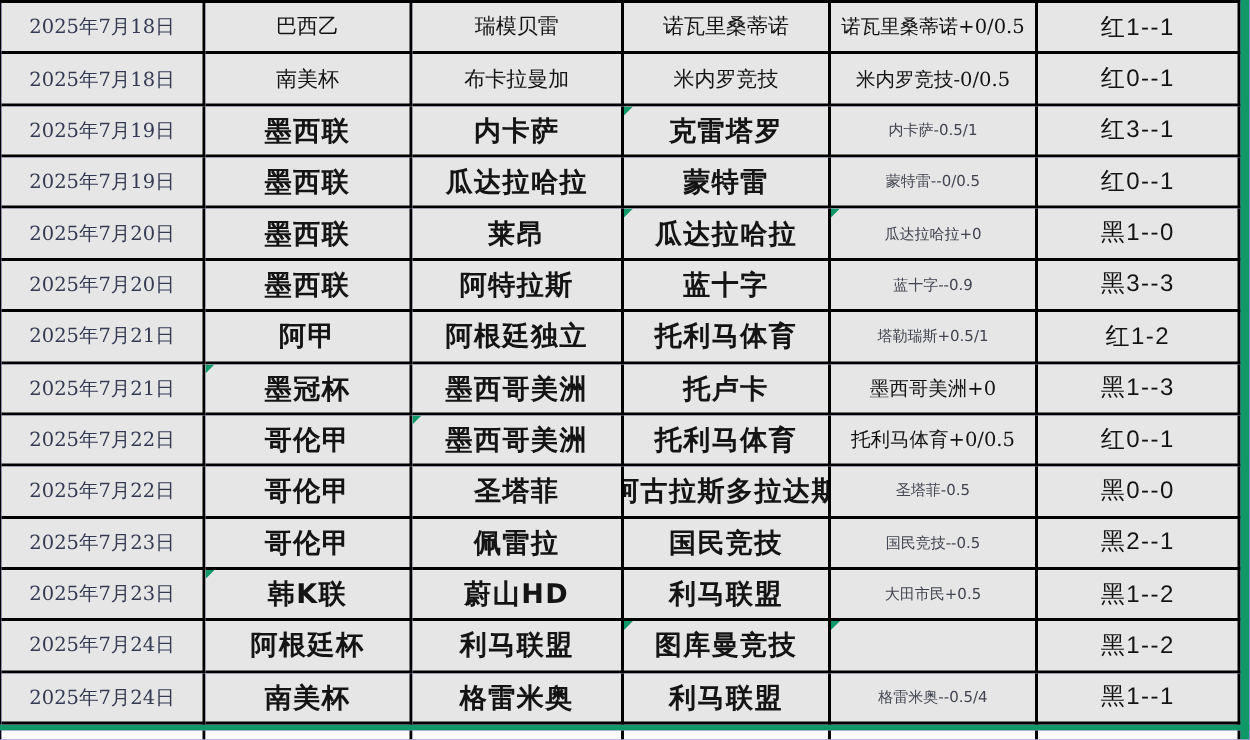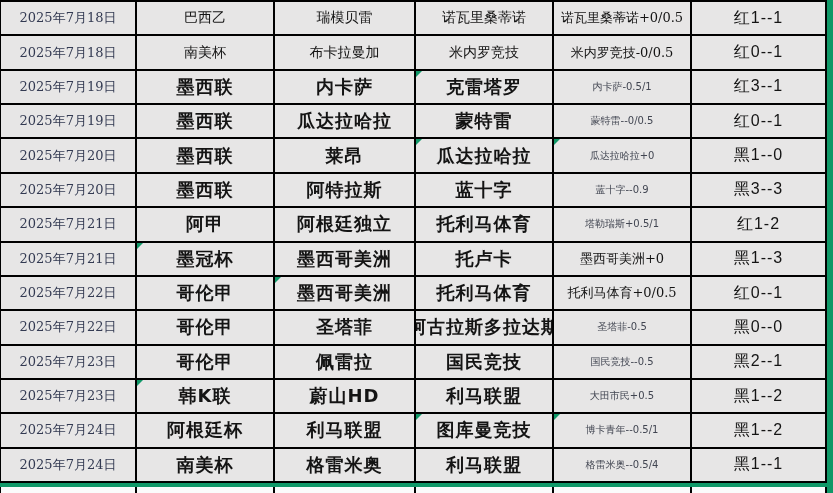--- a/index.html
+++ b/index.html
@@ -324,21 +324,20 @@
           <span class="txt">阿根廷杯</span>
         </div>
     <div class="cell c-team_a cjk-bold">
           <span class="txt">利马联盟</span>
         </div>
     <div class="cell c-team_b cjk-bold">
           <span class="txt">图库曼竞技</span>
           <span class="tri"></span>
         </div>
     <div class="cell c-handicap aa">
-          <span class="txt">博卡青年--0.5/1</span>
           <span class="tri"></span>
         </div>
     <div class="cell c-result">
           <span class="txt">黑1--2</span>
         </div>
   </div>
 
   <div class="row">
     <div class="cell c-date">
           <span class="txt">2025年7月24日</span>

